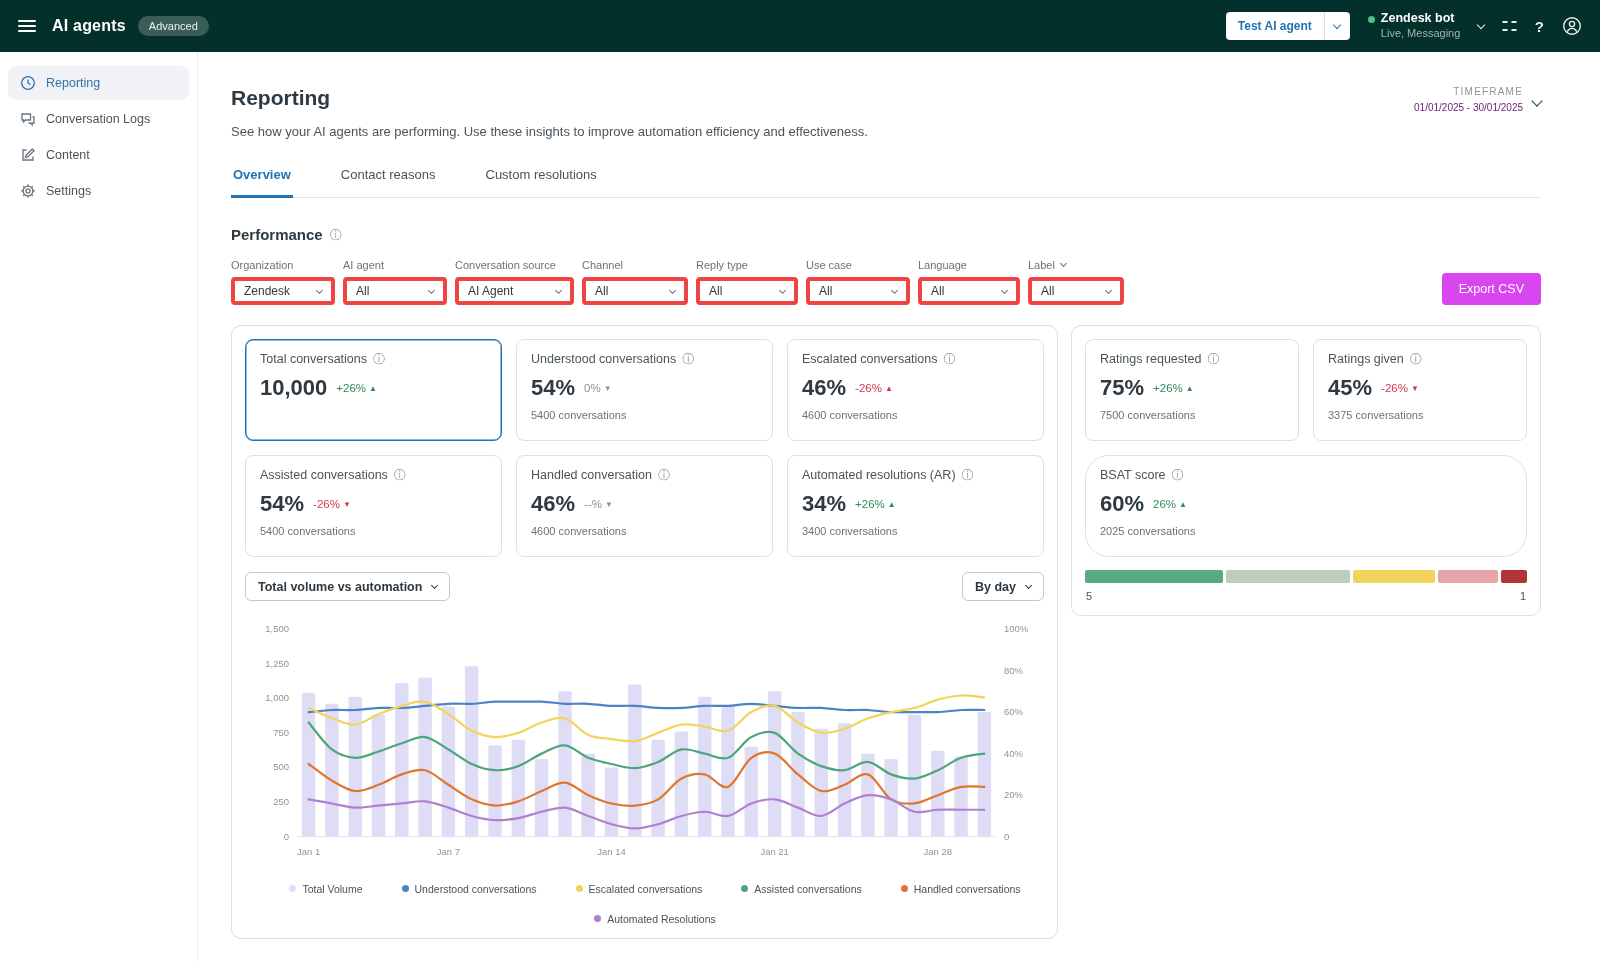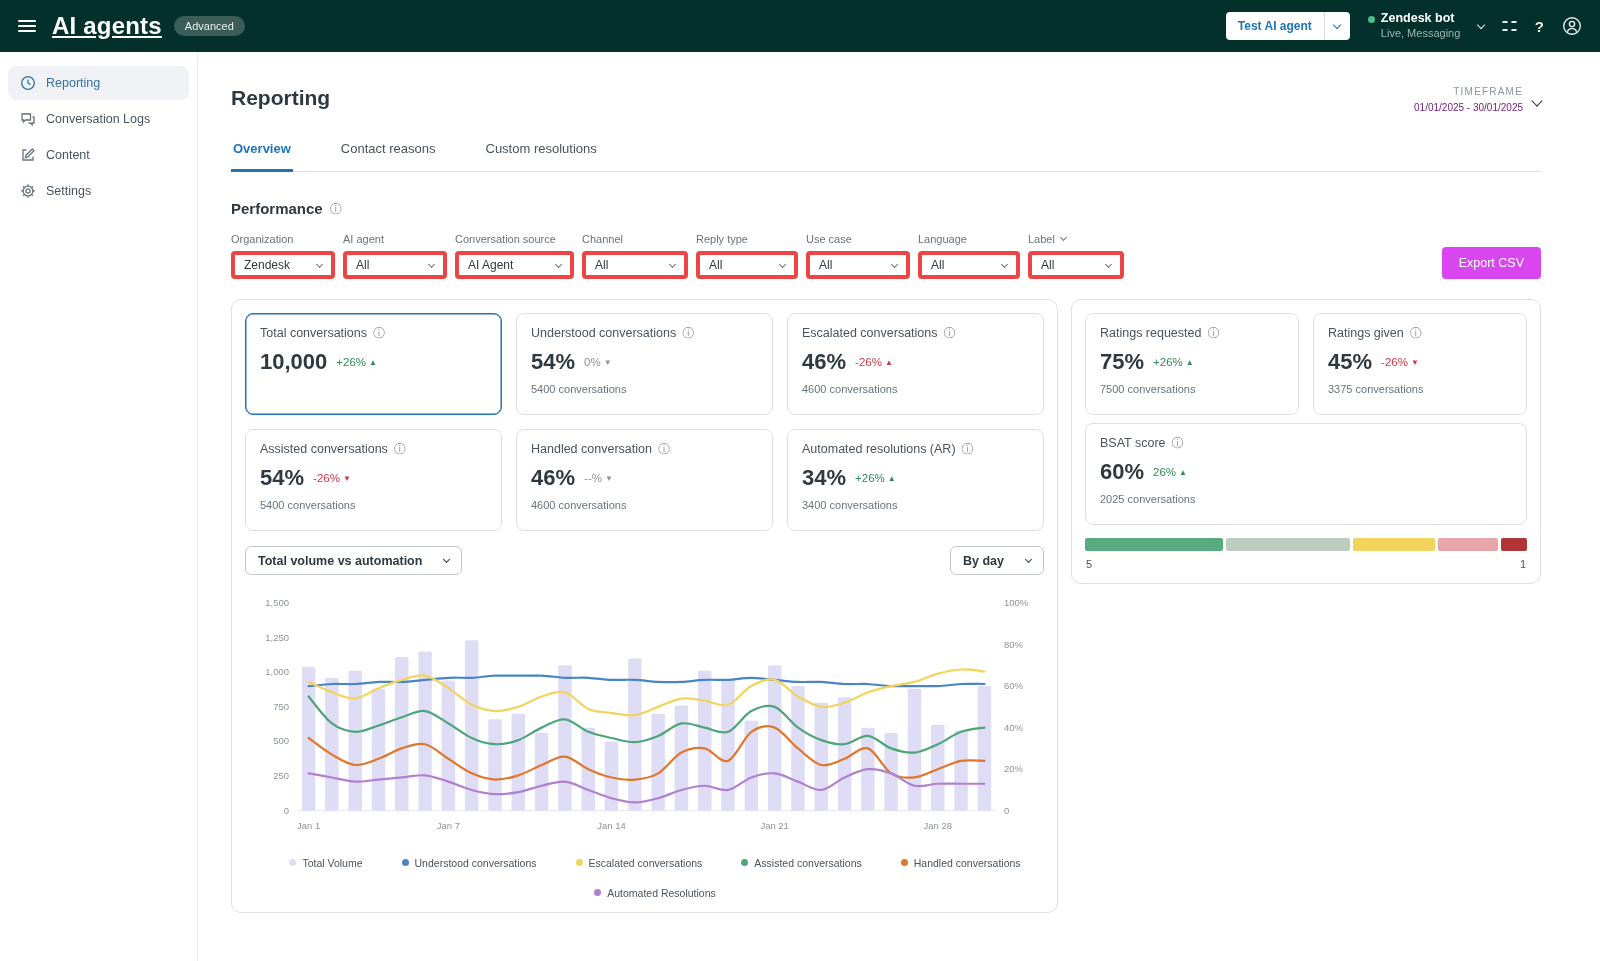--- a/index.html
+++ b/index.html
@@ -4,21 +4,21 @@
 <style>
   * { box-sizing: border-box; }
   html,body { margin:0; padding:0; }
   body { font-family:"Liberation Sans", sans-serif; color:#2f3941; background:#fff; }
   .app { width:1600px; height:961px; position:relative; background:#fff; overflow:hidden; }
 
   
   .topbar { position:absolute; top:0; left:0; right:0; height:52px; background:#03302a; display:flex; align-items:center; padding:0 18px; color:#fff; }
   .hamburger { width:18px; display:flex; flex-direction:column; gap:3px; cursor:pointer; margin-right:16px; }
   .hamburger span { height:2px; background:#fff; border-radius:1px; }
-  .app-title { font-size:24px; font-weight:700; letter-spacing:.2px;text-decoration:underline; }
+  .app-title { font-size:16px; font-weight:700; letter-spacing:.2px; }
   .badge { margin-left:12px; background:rgba(255,255,255,.22); color:#e9efee; font-size:11px; padding:4px 11px; border-radius:11px; }
   .topbar-right { margin-left:auto; display:flex; align-items:center; gap:18px; }
   .split-btn { display:flex; align-items:stretch; background:#fff; border-radius:4px; overflow:hidden; height:28px; }
   .split-btn .main-part { display:flex; align-items:center; padding:0 12px; color:#1f73b7; font-size:12px; font-weight:600; cursor:pointer; }
   .split-btn .chev-part { display:flex; align-items:center; justify-content:center; width:26px; border-left:1px solid #d6dde1; color:#1f73b7; cursor:pointer; }
   .bot-block { display:flex; flex-direction:column; line-height:1.25; cursor:pointer; }
   .bot-name-row { display:flex; align-items:center; gap:6px; font-size:12.5px; font-weight:700; color:#fff; }
   .live-dot { width:7px; height:7px; border-radius:50%; background:#4cbf8c; display:inline-block; }
   .bot-status { font-size:11px; color:#9fb7b2; margin-left:13px; }
   .chev { display:inline-block; width:6px; height:6px; border-right:1.7px solid currentColor; border-bottom:1.7px solid currentColor; transform:rotate(45deg); margin-top:-3px; }
@@ -73,28 +73,28 @@
   .metric-card.selected { border:1.5px solid #1f73b7; box-shadow:0 0 0 .5px #1f73b7 inset; }
   .card-title { font-size:12.5px; color:#49545c; display:flex; align-items:center; gap:6px; }
   .value-row { display:flex; align-items:center; gap:9px; margin-top:9px; }
   .value { font-size:22px; font-weight:700; color:#2f3941; }
   .delta { font-size:11.5px; display:flex; align-items:center; gap:3px; }
   .delta .arr { font-size:8px; }
   .delta.green { color:#2e8b57; }
   .delta.red { color:#cc3a4a; }
   .delta.gray { color:#8c9499; }
   .card-sub { font-size:11px; color:#68737d; margin-top:8px; }
-  .mt14 { margin-top:8px; }
+  .mt14 { margin-top:14px;border-radius:24px; }
 
   .bsat-bar { display:flex; gap:3px; height:13px; margin-top:13px; }
   .bsat-bar span { border-radius:2px; display:block; }
   .bsat-labels { display:flex; justify-content:space-between; font-size:11px; color:#49545c; margin-top:7px; padding:0 1px; }
 
   .chart-controls { display:flex; justify-content:space-between; align-items:center; margin-top:15px; }
-  .select-btn { display:inline-flex; align-items:center; gap:22px; border:1px solid #c2c8cc; border-radius:6px; background:#fff; height:29px; padding:4px 12px; font-size:12.5px; font-weight:600; color:#2f3941; font-family:inherit; cursor:pointer; }
+  .select-btn { display:inline-flex; align-items:center; gap:10px; border:1px solid #c2c8cc; border-radius:6px; background:#fff; height:29px; padding:4px 12px; font-size:12.5px; font-weight:600; color:#2f3941; font-family:inherit; cursor:pointer; }
   .select-btn .chev { width:5px; height:5px; border-width:1.6px; color:#2f3941; margin-top:-2px; }
 
   #chart-svg { width:100%; display:block; margin-top:14px; font-family:inherit; }
   .legend { display:flex; justify-content:center; gap:18px; margin-top:6px; flex-wrap:wrap; }
   .legend-item { display:flex; align-items:center; gap:6px; font-size:10.5px; color:#49545c; cursor:pointer;margin-left:21px; }
   .legend-dot { width:7px; height:7px; border-radius:50%; display:inline-block; }
 </style>
 </head>
 <body>
 
@@ -180,20 +180,21 @@
       </span>
       <span>Settings</span>
     </div>
   </nav>
 
   <main class="main">
 
     <div class="header-row">
       <div>
         <h1 class="page-title" style="margin:0;">Reporting</h1>
+        <div class="page-subtitle">See how your AI agents are performing. Use these insights to improve automation efficiency and effectiveness.</div>
       </div>
       <div class="timeframe">
         <div>
           <div class="tf-label">TIMEFRAME</div>
           <div class="tf-value">01/01/2025 - 30/01/2025</div>
         </div>
         <span class="tf-chev"><span class="chev chev-lg"></span></span>
       </div>
     </div>
 

